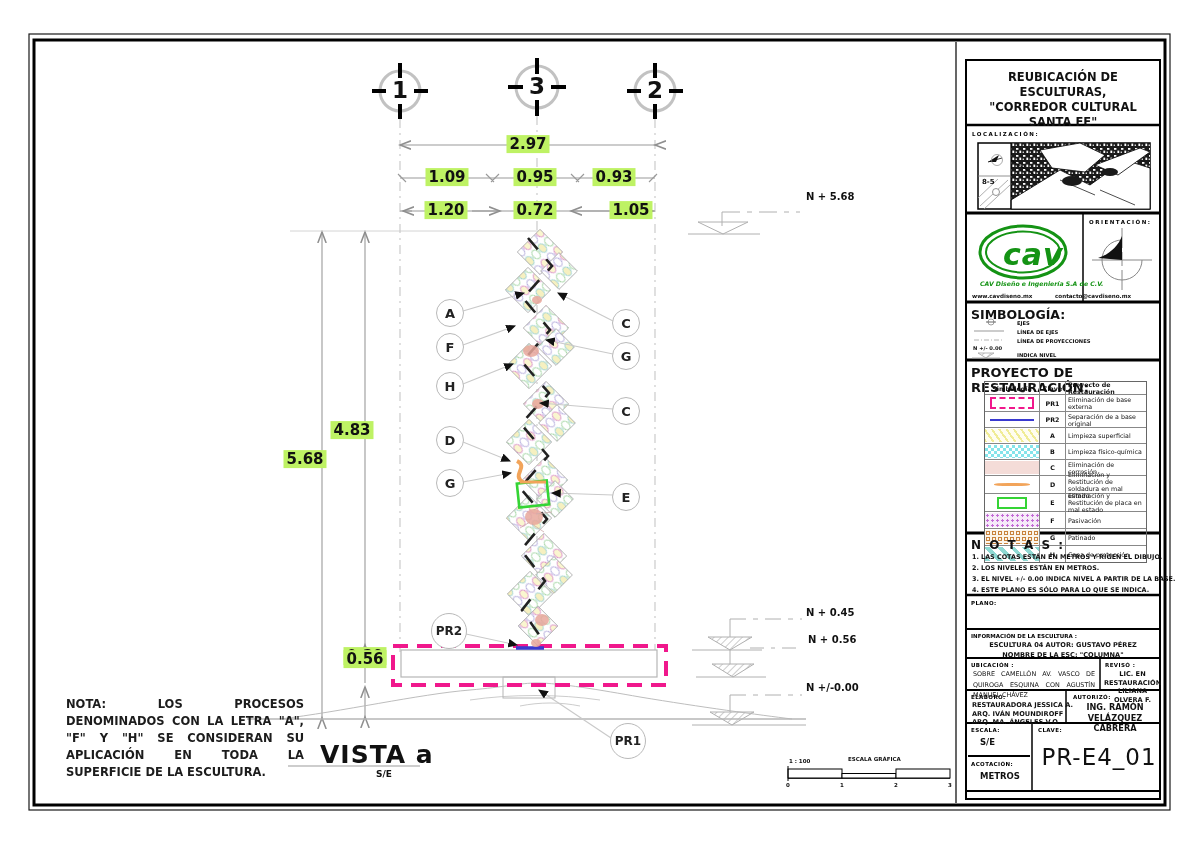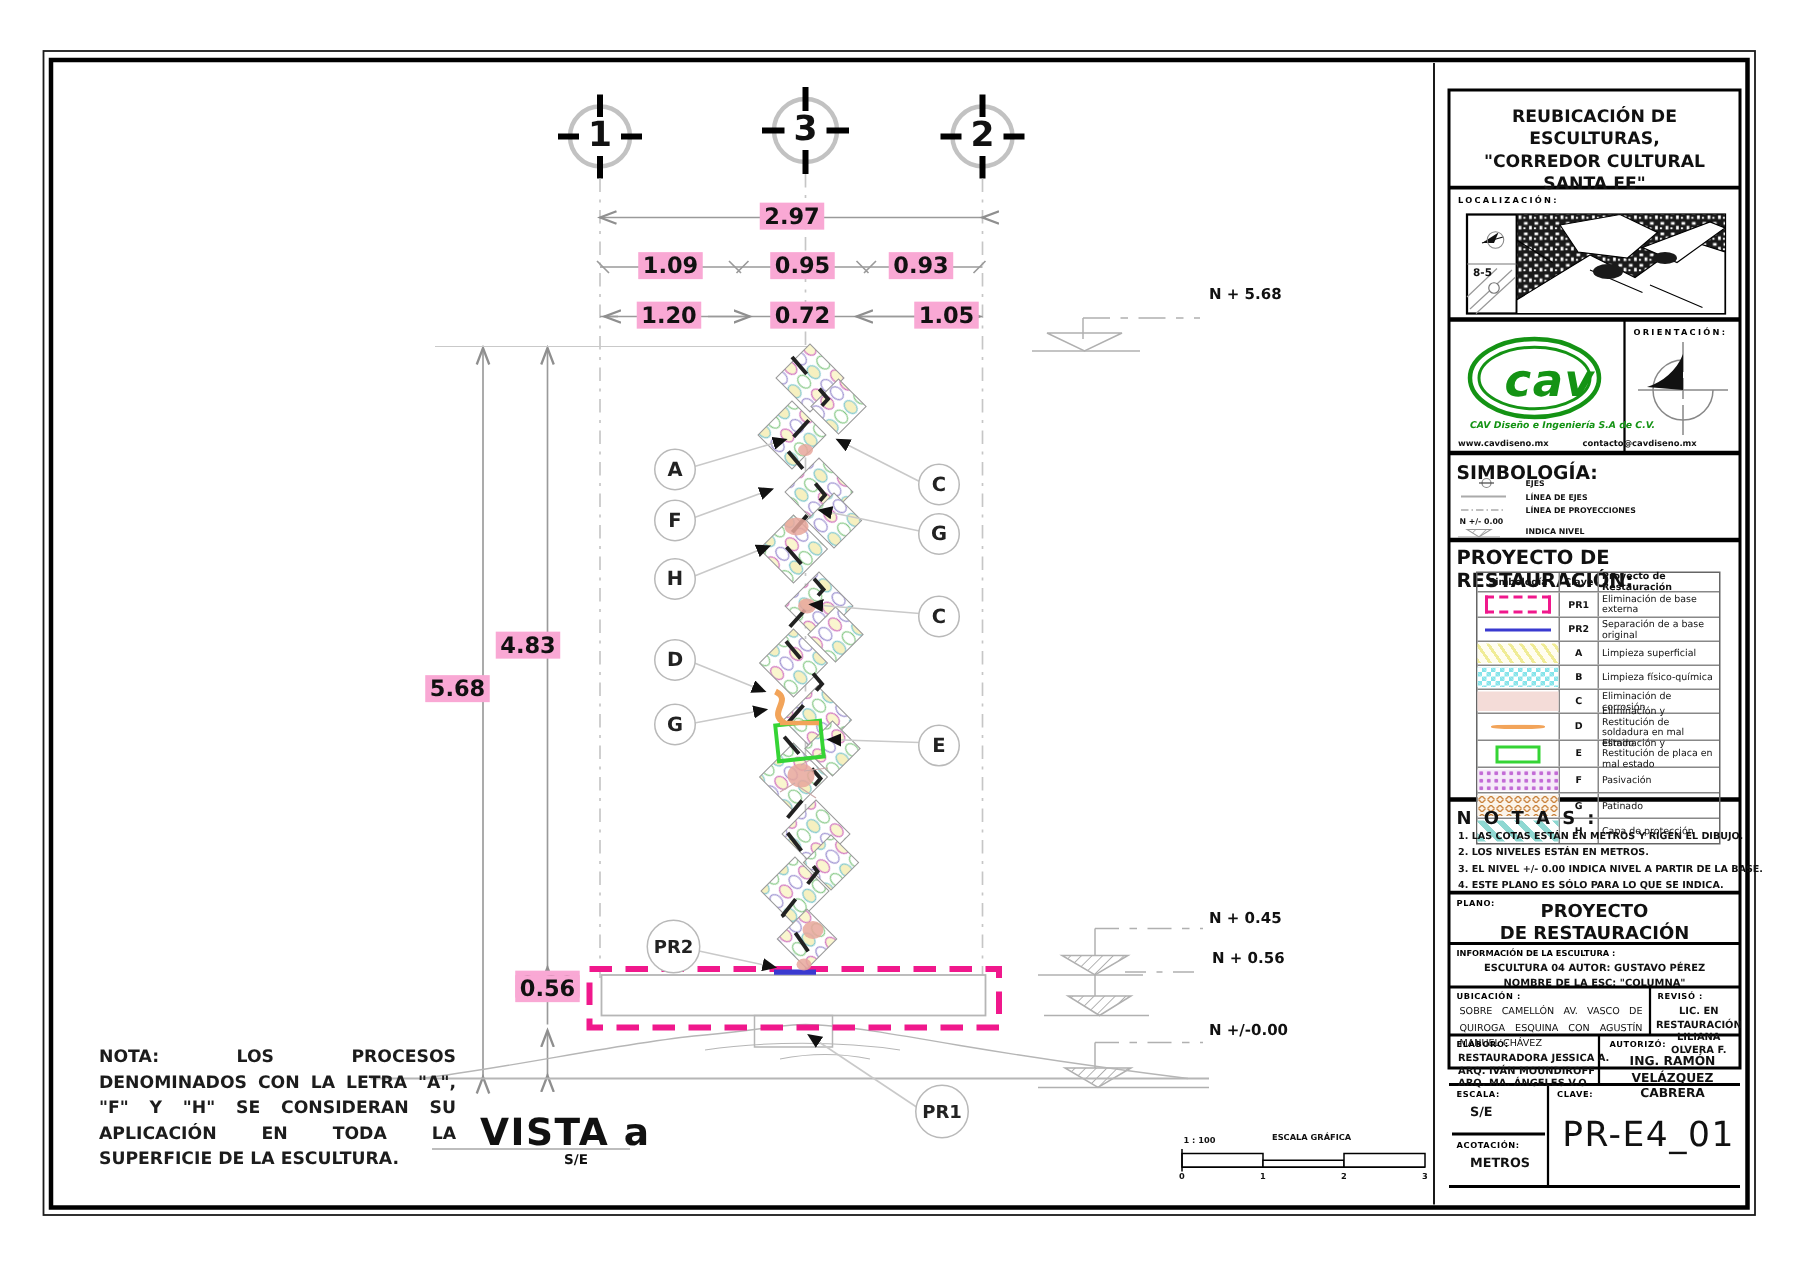--- a/index.html
+++ b/index.html
@@ -1,33 +1,33 @@
 <!DOCTYPE html>
 <html><head>
 <meta charset="utf-8">
 <style>
   html,body{margin:0;padding:0;background:#fff;}
   #sheet{position:relative;width:1200px;height:848px;background:#fff;overflow:hidden;
          font-family:"DejaVu Sans", sans-serif;color:#111;}
   .abs{position:absolute;}
   svg{display:block;}
   
-  .dim{font-size:15px;font-weight:bold;background:#f9a8d4;padding:0 3px;white-space:nowrap;transform:translate(-50%,-55%);}
+  .dim{font-size:15px;font-weight:bold;background:#bef264;padding:0 3px;white-space:nowrap;transform:translate(-50%,-55%);}
   .axisnum{font-size:23px;font-weight:bold;transform:translate(-50%,-52%);}
   .lvl{font-size:10px;font-weight:bold;white-space:nowrap;}
   .callout{width:26px;height:26px;border:1.6px solid #b9b9b9;border-radius:50%;background:#fff;
            display:flex;align-items:center;justify-content:center;font-size:13px;font-weight:bold;color:#222;
            transform:translate(-50%,-50%);}
   .callout.big{width:34px;height:34px;font-size:12px;}
   .vista{font-size:25px;font-weight:bold;letter-spacing:1px;}
   .vista-scale{font-size:9px;font-weight:bold;}
   .nota{width:238px;font-size:11.5px;font-weight:bold;line-height:17px;text-align:justify;color:#1c1c1c;}
   .sbar{font-size:5.5px;font-weight:bold;white-space:nowrap;}
   
-  #tb{left:965px;top:59px;width:196px;height:654px;border:2.5px solid #000;box-sizing:border-box;}
+  #tb{left:965px;top:59px;width:196px;height:741px;border:2.5px solid #000;box-sizing:border-box;}
   .tb-title{font-size:11.5px;font-weight:bold;text-align:center;line-height:15px;padding-top:9px;}
   .lab{font-size:5.5px;font-weight:bold;letter-spacing:1.5px;color:#000;}
   .lab2{font-size:5.5px;font-weight:bold;letter-spacing:.4px;color:#000;}
   .sec-head{font-size:12.5px;font-weight:bold;}
   .sym-lab{font-size:5.2px;font-weight:bold;}
   
   .ltable{left:17px;width:163px;border:1px solid #666;box-sizing:border-box;font-size:6.3px;}
   .lrow{display:flex;border-top:1px solid #888;}
   .lrow:first-child{border-top:none;}
   .lc1{width:55px;display:flex;align-items:center;justify-content:center;border-right:1px solid #888;box-sizing:border-box;}
@@ -447,24 +447,20 @@
       </div>
     </div>
 
     <div class="abs" style="left:4px;top:477px;font-size:12px;font-weight:bold;letter-spacing:2px">N O T A S :</div>
     <div class="abs notas-item" style="left:5px;top:491px">1. LAS COTAS ESTÁN EN METROS Y  RIGEN EL DIBUJO.</div>
     <div class="abs notas-item" style="left:5px;top:502px">2. LOS NIVELES ESTÁN EN METROS.</div>
     <div class="abs notas-item" style="left:5px;top:513px">3. EL NIVEL +/- 0.00 INDICA NIVEL A PARTIR DE LA BASE.</div>
     <div class="abs notas-item" style="left:5px;top:524px">4. ESTE PLANO ES SÓLO PARA LO QUE SE INDICA.</div>
 
     <div class="abs lab2" style="left:4px;top:539px">PLANO:</div>
-    <div class="abs plano-big" style="left:0;top:539px;width:100%">
-      <div>PROYECTO</div>
-      <div>DE RESTAURACIÓN</div>
-    </div>
 
     <div class="abs lab2" style="left:4px;top:572px;letter-spacing:0">INFORMACIÓN DE LA ESCULTURA :</div>
     <div class="abs info-line" style="left:0;top:579px;width:100%">
       <div>ESCULTURA 04 AUTOR: GUSTAVO PÉREZ</div>
       <div>NOMBRE DE LA ESC: "COLUMNA"</div>
     </div>
 
     <div class="abs lab2" style="left:4px;top:601px">UBICACIÓN :</div>
     <div class="abs small-just" style="left:6px;top:608px;width:122px">SOBRE CAMELLÓN AV. VASCO DE QUIROGA ESQUINA CON AGUSTÍN MANUEL CHÁVEZ</div>
     <div class="abs lab2" style="left:138px;top:601px">REVISÓ :</div>

